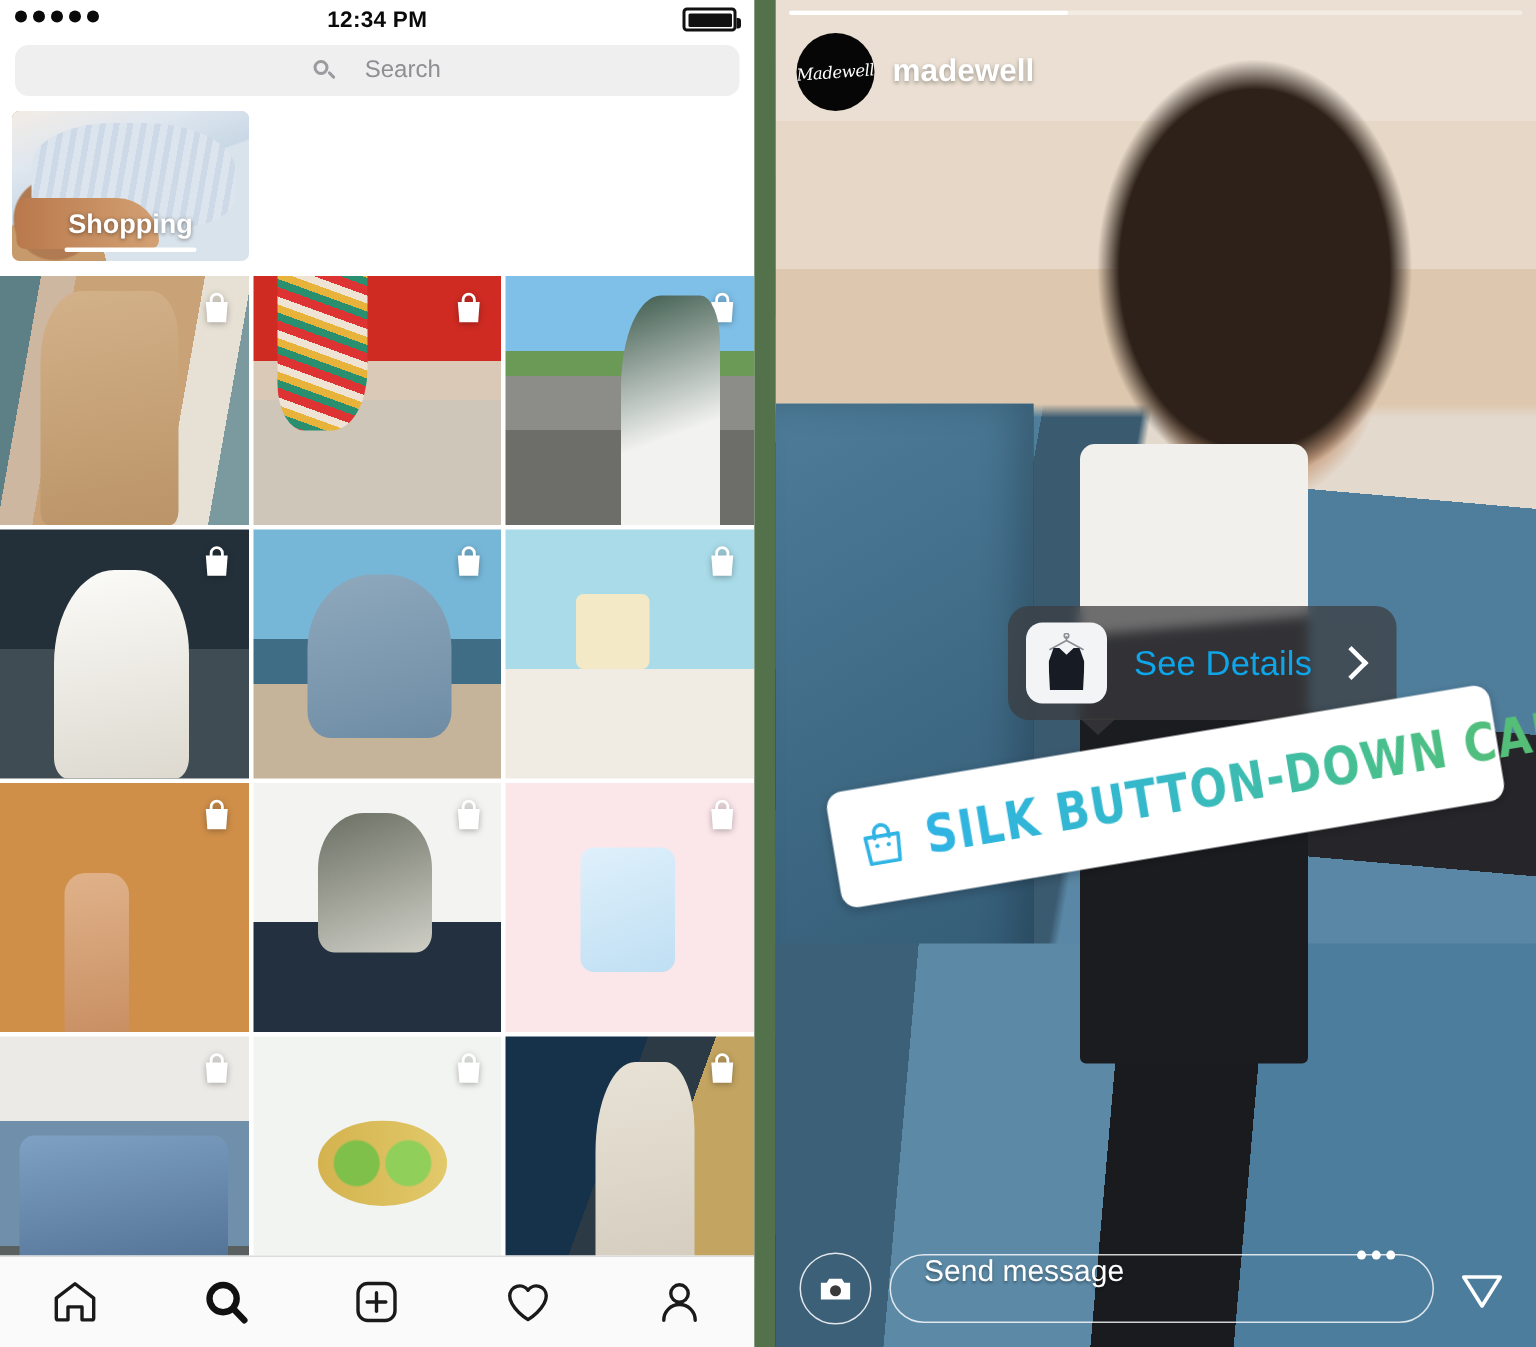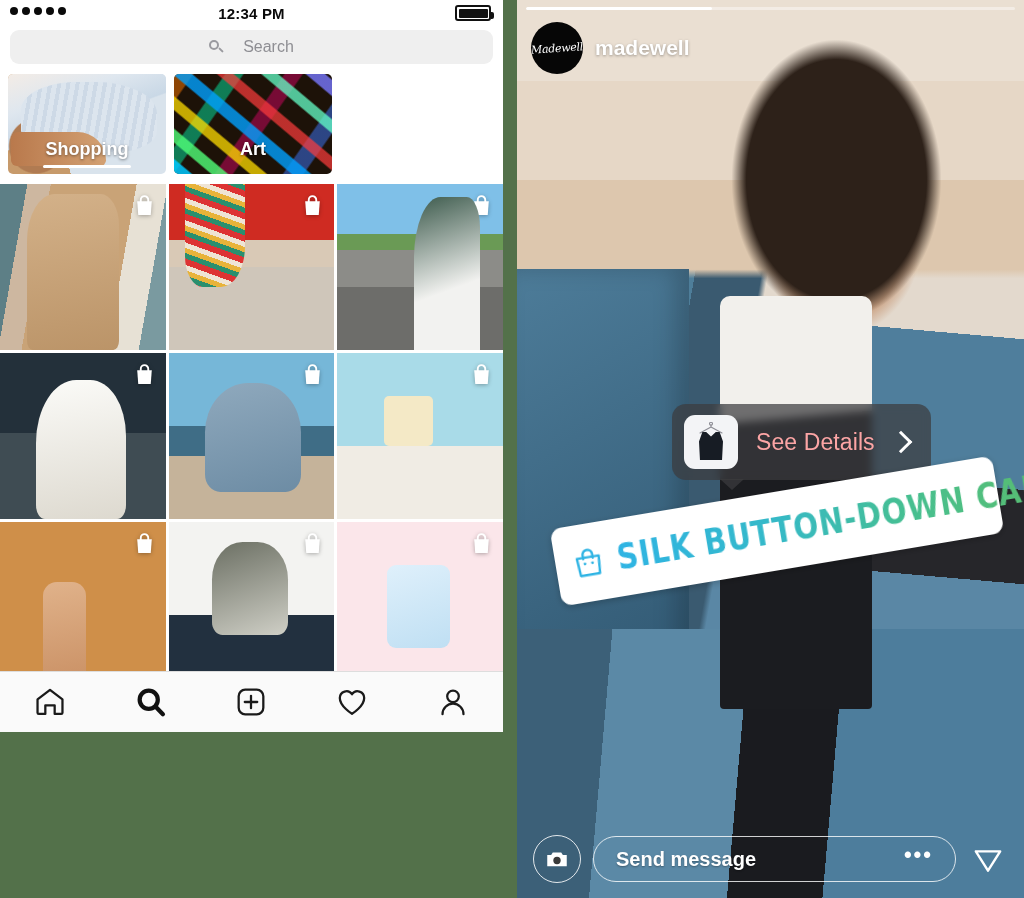--- a/index.html
+++ b/index.html
@@ -7,21 +7,21 @@
     width:1024px;height:898px;overflow:hidden;
     font-family:"Liberation Sans", sans-serif;
     background:#53714a;
   }
   .stage{position:relative;width:1024px;height:898px;}
 
   
   .divider{position:absolute;left:503px;top:0;width:14px;height:898px;background:#53714a;}
 
   
-  .phone-left{position:absolute;left:0;top:0;width:503px;height:732px;background:#ffffff;overflow:hidden;}
+  .phone-left{position:absolute;left:0;top:0;width:503px;height:898px;background:#ffffff;overflow:hidden;}
 
   .statusbar{position:relative;height:26px;display:flex;align-items:center;background:#fff;}
   .dots{position:absolute;left:10px;top:7px;display:flex;gap:4px;}
   .dots i{width:8px;height:8px;border-radius:50%;background:#0a0a0a;display:block;}
   .clock{position:absolute;left:0;right:0;text-align:center;font-size:15px;font-weight:bold;color:#0a0a0a;letter-spacing:.2px;}
   .battery{position:absolute;right:12px;top:5px;width:36px;height:16px;border:2px solid #111;border-radius:3px;box-sizing:border-box;padding:1.5px;}
   .battery .lvl{height:100%;width:100%;background:#111;border-radius:1px;}
   .battery:after{content:"";position:absolute;right:-5px;top:4.5px;width:3px;height:7px;background:#111;border-radius:0 2px 2px 0;}
 
   .searchwrap{padding:4px 10px 6px 10px;background:#fff;}
@@ -128,36 +128,36 @@
   .avatar{width:52px;height:52px;border-radius:50%;background:#060606;display:flex;align-items:center;justify-content:center;overflow:hidden;}
   .avatar span{font-family:"DejaVu Serif",serif;font-style:italic;color:#fff;font-size:11px;letter-spacing:-.3px;transform:rotate(-4deg);}
   .handle{color:#fff;font-size:21px;font-weight:bold;text-shadow:0 1px 3px rgba(0,0,0,.35);}
 
   .seedetails{position:absolute;left:155px;top:404px;height:76px;display:flex;align-items:center;gap:18px;
      padding:0 22px 0 12px;background:rgba(60,60,62,.72);border-radius:14px;backdrop-filter:blur(4px);}
   .seedetails .thumb{width:54px;height:54px;border-radius:11px;background:#f3f4f6;position:relative;overflow:hidden;}
   .seedetails .thumb .hanger{position:absolute;left:50%;top:7px;transform:translateX(-50%);}
   .seedetails .thumb .cami{position:absolute;left:50%;top:17px;transform:translateX(-50%);width:24px;height:28px;
      background:#171c24;clip-path:polygon(14% 0,30% 0,50% 16%,70% 0,86% 0,100% 34%,96% 100%,4% 100%,0 34%);}
-  .seedetails .txt{color:#fca5a5;font-size:23px;font-weight:500;letter-spacing:.1px;}
+  .seedetails .txt{color:#0ea5e9;font-size:23px;font-weight:500;letter-spacing:.1px;}
   .seedetails .chev{width:13px;height:13px;border-right:3px solid #fff;border-top:3px solid #fff;transform:rotate(45deg);}
   .seedetails .tail{position:absolute;left:48px;bottom:-10px;width:0;height:0;
      border-left:12px solid transparent;border-right:12px solid transparent;border-top:11px solid rgba(60,60,62,.72);}
 
   .banner{position:absolute;left:36px;top:492px;width:448px;height:78px;background:#fff;border-radius:11px;
      transform:rotate(-9.5deg);box-shadow:0 2px 7px rgba(0,0,0,.22);display:flex;align-items:center;gap:12px;padding:0 16px;box-sizing:border-box;}
   .banner .bagsvg{flex:0 0 auto;}
   .banner .btxt{font-family:"DejaVu Sans Condensed","Liberation Sans",sans-serif;font-size:35px;font-weight:bold;letter-spacing:1px;
      background:linear-gradient(90deg,#2fb4e4 0%,#35b9c8 35%,#46bf91 65%,#5cbe6b 100%);
      -webkit-background-clip:text;background-clip:text;color:transparent;-webkit-text-fill-color:transparent;white-space:nowrap;
      transform:scaleX(.93);transform-origin:left center;}
 
   .msgbar{position:absolute;left:0;bottom:0;width:507px;height:78px;display:flex;align-items:center;gap:12px;padding:0 16px;box-sizing:border-box;}
   .cambtn{width:46px;height:46px;border-radius:50%;border:1.5px solid rgba(255,255,255,.85);display:flex;align-items:center;justify-content:center;flex:0 0 auto;}
-  .msginput{flex:1;height:46px;border:1.5px solid rgba(255,255,255,.8);border-radius:24px;display:flex;align-items:center;justify-content:space-between;padding:0 22px;box-sizing:border-box;font-weight:bold;}
+  .msginput{flex:1;height:46px;border:1.5px solid rgba(255,255,255,.8);border-radius:24px;display:flex;justify-content:space-between;padding:0 22px;box-sizing:border-box;}
   .msginput .ph{color:#fff;font-size:20px;text-shadow:0 1px 2px rgba(0,0,0,.35);}
   .msginput .dots3{color:#fff;font-size:22px;letter-spacing:2px;line-height:0;padding-bottom:8px;}
   .sendbtn{width:40px;height:40px;flex:0 0 auto;display:flex;align-items:center;justify-content:center;}
 </style>
 </head>
 <body>
 
 <div class="stage">
 
   <div class="phone-left">
@@ -181,24 +181,20 @@
         <span class="mag"></span>
         <span class="ph">Search</span>
       </div>
     </div>
 
     <div class="chips">
       <div class="chip">
         <div class="art-shopping"></div>
         <div class="lbl">Shopping</div>
         <div class="under"></div>
-      </div>
-      <div class="chip">
-        <div class="art-art"></div>
-        <div class="lbl">Art</div>
       </div>
 
     </div>
 
     <div class="grid">
       <div class="cell g1">
           <svg class="bagicon" viewBox="0 0 24 24">
             <path d="M5 8h14l-1 13H6L5 8z" fill="#fff"></path>
             <path d="M8.4 9.2V6.6a3.6 3.6 0 0 1 7.2 0v2.6" fill="none" stroke="#fff" stroke-width="1.8" stroke-linecap="round"></path>
           </svg>

